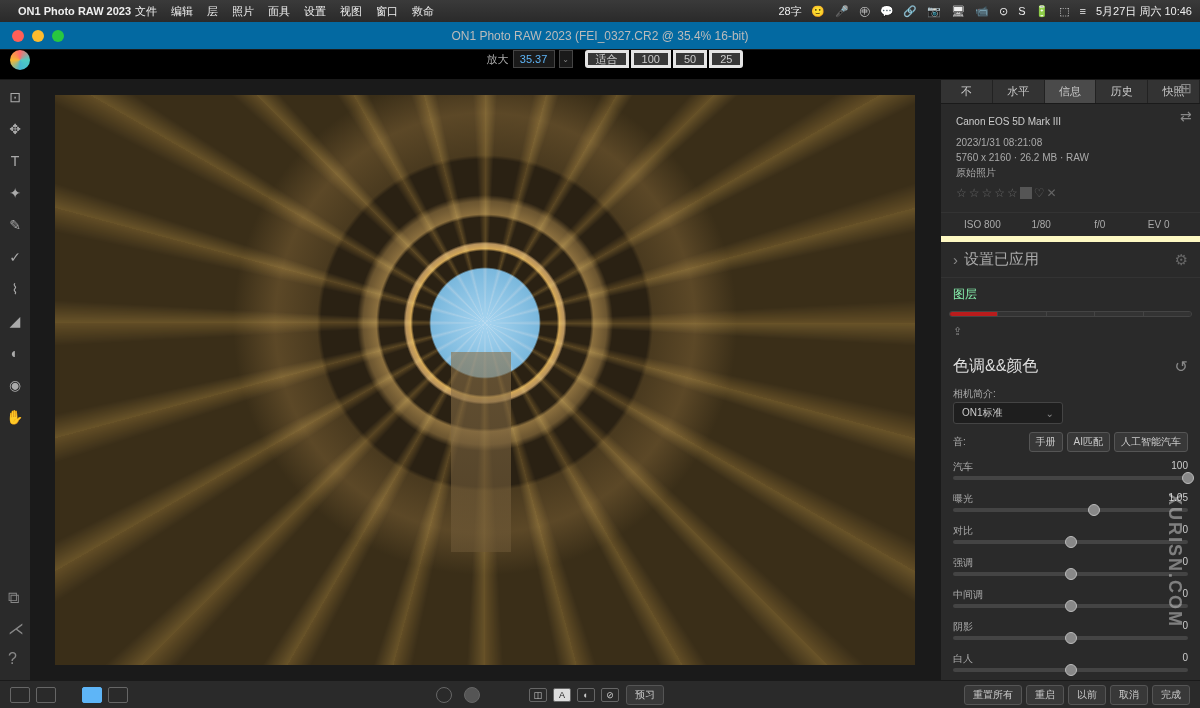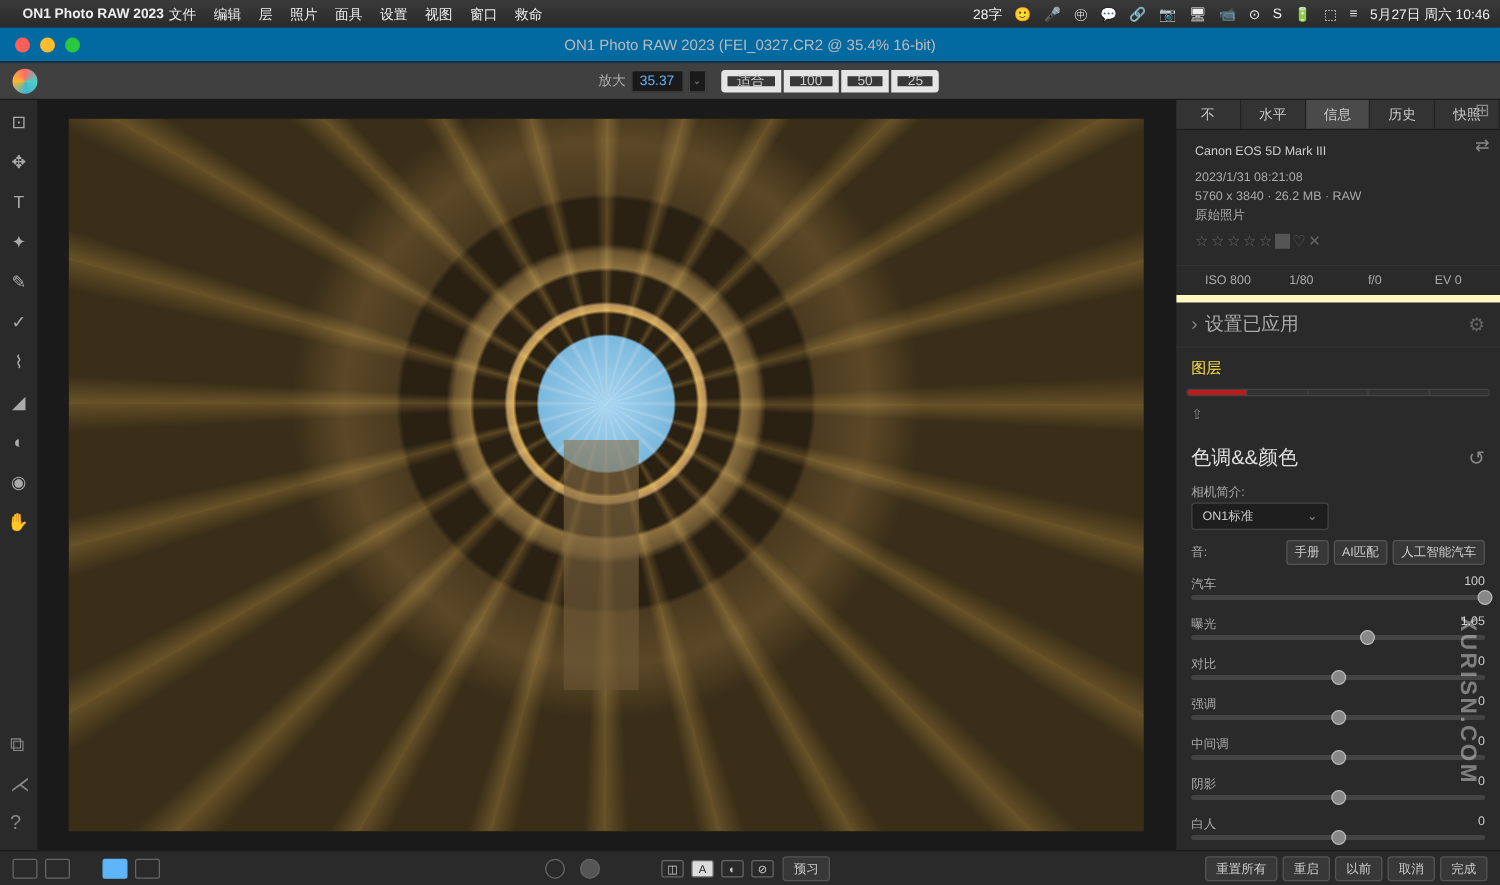--- a/index.html
+++ b/index.html
@@ -8,29 +8,29 @@
 .menubar .apple{margin-right:10px}
 .menubar .app-name{font-weight:600;margin-right:4px}
 .menubar .mitem{margin-right:14px;cursor:default}
 .menubar .spacer{flex:1}
 .menubar .ritem{margin-left:10px;font-size:11px}
 .titlebar{height:28px;background:#0369a1;display:flex;align-items:center;position:relative;border-bottom:1px solid #1a1a1a}
 .traffic{display:flex;gap:8px;padding-left:12px}
 .traffic span{width:12px;height:12px;border-radius:50%}
 .t-red{background:#ff5f57}.t-yel{background:#febc2e}.t-grn{background:#28c840}
 .titlebar .title{position:absolute;left:50%;transform:translateX(-50%);font-size:12px;color:#bbb;font-weight:500}
-.toolbar{height:30px;background:#404040;display:flex;align-items:center;padding:0 10px;font-size:11px;border-bottom:1px solid #1a1a1a}
+.toolbar{height:30px;background:#000000;display:flex;align-items:flex-start;padding:0 10px;font-size:11px;border-bottom:1px solid #1a1a1a}
 .logo{width:20px;height:20px;border-radius:50%;background:conic-gradient(#ff6b6b,#4ecdc4,#45b7d1,#f7b731,#ff6b6b);margin-right:10px}
 .toolbar .spacer{flex:1}
 .zoom-group{display:flex;align-items:center;gap:4px;margin-right:12px}
 .zoom-label{color:#aaa}
 .zoom-input{background:#1a1a1a;border:1px solid #444;color:#5eb5f7;width:42px;height:18px;font-size:11px;text-align:center}
 .zoom-dd{width:14px;height:18px;background:#1a1a1a;border:1px solid #444;display:flex;align-items:center;justify-content:center;font-size:8px;color:#888}
 .preset-group{display:flex;gap:2px}
-.preset-btn{background:#383838;border:5px solid #e5e5e5;color:#ccc;padding:1px 8px;font-size:11px;height:18px;display:flex;align-items:center}
+.preset-btn{background:#383838;border:3px solid #e5e5e5;color:#ccc;padding:1px 8px;font-size:11px;height:18px;display:flex;align-items:center}
 .preset-btn:first-child{border-radius:3px 0 0 3px}
 .preset-btn:last-child{border-radius:0 3px 3px 0}
 .main{display:flex;height:600px}
 .ltools{width:30px;background:#2a2a2a;display:flex;flex-direction:column;align-items:center;padding-top:8px;gap:14px}
 .ltools .tool{width:18px;height:18px;color:#aaa;display:flex;align-items:center;justify-content:center;font-size:14px;cursor:pointer}
 .ltools .tool.active{color:#5eb5f7}
 .canvas{flex:1;background:#1a1a1a;display:flex;align-items:center;justify-content:center;padding:10px}
 .photo{width:860px;height:570px;background:radial-gradient(ellipse 180px 180px at 50% 40%,#a8d5f0 0%,#7ab8dd 30%,transparent 31%),radial-gradient(ellipse 240px 240px at 50% 40%,transparent 30%,#d4a857 31%,#b8935e 33%,transparent 34%),radial-gradient(ellipse 320px 320px at 50% 40%,transparent 33%,#8b6f3e 34%,#6b5530 38%,transparent 40%),radial-gradient(ellipse 420px 420px at 50% 40%,transparent 39%,#4a3a1f 40%,#5c4827 50%,#3a2e18 60%),#2a2113;position:relative;overflow:hidden}
 .photo::before{content:"";position:absolute;inset:0;background:repeating-conic-gradient(from 0deg at 50% 40%,#c8963c 0deg,transparent 3deg,transparent 12deg,#a87a2e 15deg);opacity:0.3;mix-blend-mode:screen}
 .photo::after{content:"";position:absolute;left:46%;top:45%;width:60px;height:200px;background:linear-gradient(#8a7048,#6b5635);opacity:0.6}
@@ -43,21 +43,21 @@
 .stars{display:flex;gap:2px;margin-top:4px;align-items:center}
 .stars span{color:#666;font-size:12px}
 .stars .sq{width:12px;height:12px;background:#555}
 .stars .heart{color:#666}
 .stars .x{color:#666}
 .exif-row{display:flex;padding:6px 12px;font-size:10px;color:#aaa;border-top:1px solid #333;border-bottom:6px solid #fef9c3}
 .exif-row span{flex:1;text-align:center}
 .collap{padding:8px 12px;display:flex;align-items:center;font-size:15px;color:#aaa;border-bottom:1px solid #333}
 .collap::before{content:"›";margin-right:6px;color:#888}
 .collap .gear{margin-left:auto;color:#666}
-.section-h{padding:8px 12px;font-size:12px;color:#fde047;font-weight:500}
+.section-h{padding:8px 12px;font-size:12px;color:#86efac;font-weight:500}
 .subtabs{display:flex;margin:0 8px;border:1px solid #444;border-radius:4px;overflow:hidden}
 .subtab{flex:1;text-align:center;padding:3px 0;font-size:10px;background:#333;cursor:pointer;border-right:1px solid #444}
 .subtab:last-child{border-right:none}
 .subtab.active{background:#b91c1c;color:#fff}
 .icon-row{padding:8px 12px;color:#888}
 .panel-title{padding:10px 12px 6px;font-size:16px;color:#ddd;display:flex;align-items:center}
 .panel-title .reset{margin-left:auto;color:#888;cursor:pointer}
 .field{padding:4px 12px}
 .field-label{font-size:10px;color:#aaa;margin-bottom:1px}
 .dropdown{background:#1e1e1e;border:1px solid #444;padding:3px 8px;border-radius:3px;display:flex;align-items:center;width:110px;font-size:10px}
@@ -165,21 +165,21 @@
     <div class="tabs" id="rtabs">
         <div class="tab">不</div>
         <div class="tab">水平</div>
         <div class="tab active">信息</div>
         <div class="tab">历史</div>
         <div class="tab">快照</div>
       </div>
     <div class="info-block">
       <div class="cam">Canon EOS 5D Mark III</div>
       <div>2023/1/31  08:21:08</div>
-      <div>5760 x 3840 · 26.2 MB · RAW</div>
+      <div>5760 x 2160 · 26.2 MB · RAW</div>
       <div>原始照片</div>
       <div class="stars">
         <span>☆</span>
           <span>☆</span>
           <span>☆</span>
           <span>☆</span>
           <span>☆</span>
         <span class="sq"></span>
         <span class="heart">♡</span>
         <span class="x">✕</span>

